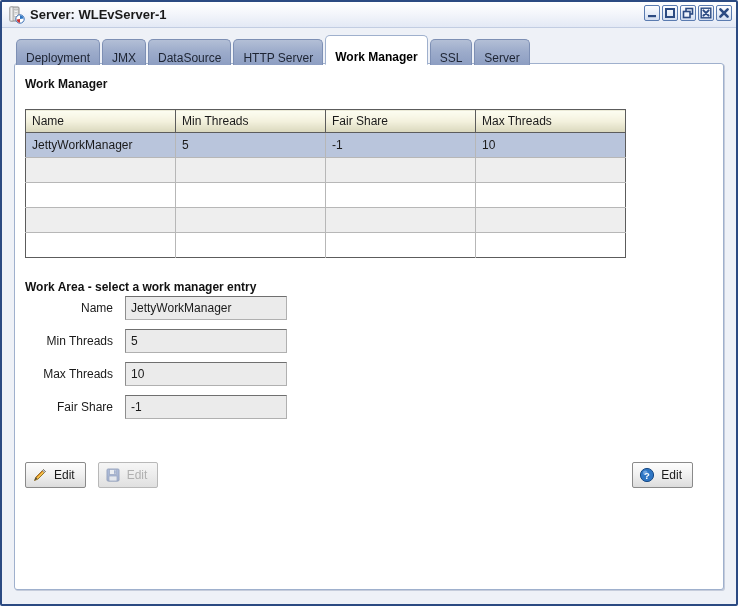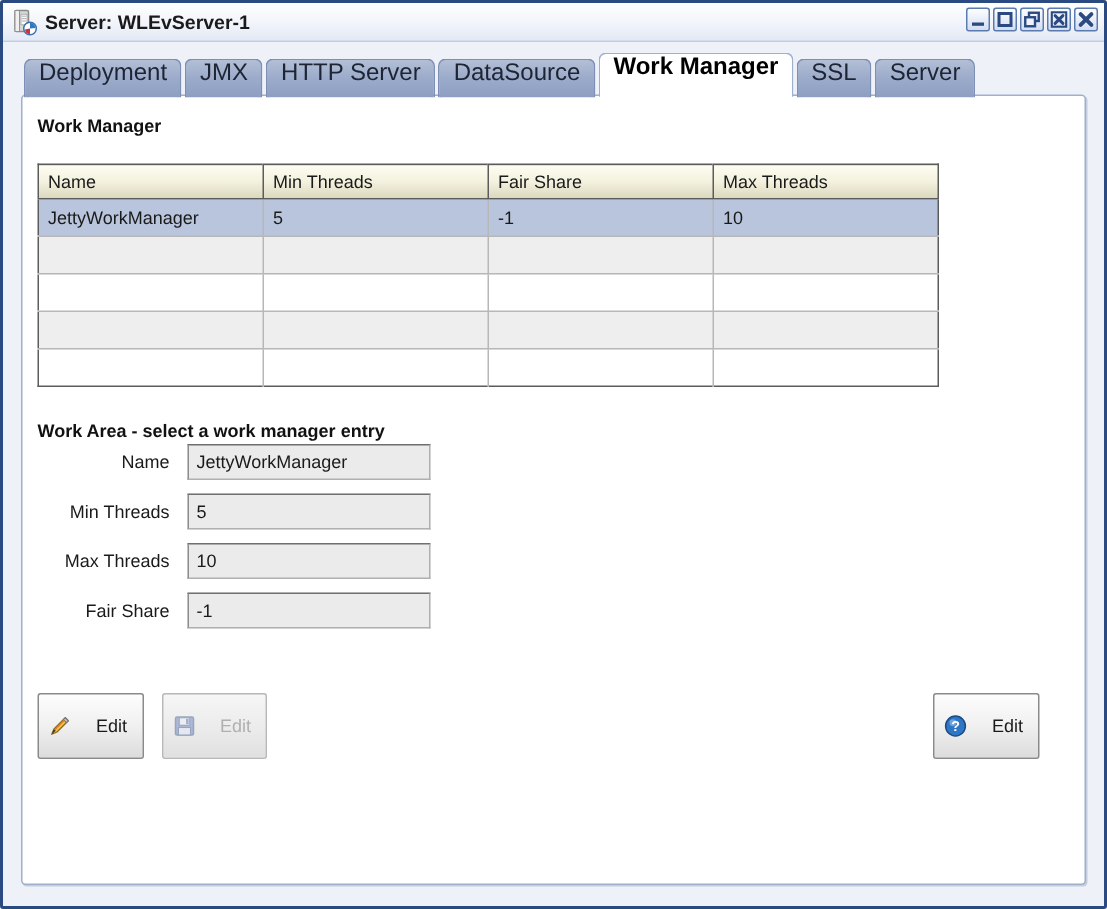--- a/index.html
+++ b/index.html
@@ -67,23 +67,23 @@
     height: 30px;
     display: flex;
     align-items: flex-end;
     z-index: 5;
   }
   .tab {
     height: 26px;
     padding: 0 9px;
     margin-right: 2px;
     display: flex;
-    align-items: flex-start;
+    align-items: flex-end;
     justify-content: center;
-    font-size: 16px;
+    font-size: 12px;
     color: #1d2433;
     background: linear-gradient(to bottom, #b3bfd6 0%, #9daccb 45%, #8d9ec2 100%);
     border: 1px solid #7d8fb4;
     border-bottom: none;
     border-radius: 5px 5px 0 0;
     white-space: nowrap;
     cursor: pointer;
     position: relative;
   }
   .tab.active {
@@ -182,25 +182,25 @@
     background: #ebebeb;
     border: 1px solid #b0b0b0;
     border-top: 1px solid #6f6f6f;
     border-left: 1px solid #8d8d8d;
     padding: 0 5px;
     outline: none;
   }
 
   
   .btn {
-    height: 44px;
+    height: 26px;
     padding: 0 10px 0 6px;
     display: inline-flex;
     align-items: center;
-    gap: 16px;
+    gap: 6px;
     font-size: 12px;
     color: #1a1a1a;
     background: linear-gradient(to bottom, #fdfdfd 0%, #f0f0f0 50%, #dcdcdc 100%);
     border: 1px solid #8a8a8a;
     border-radius: 2px;
     cursor: pointer;
     white-space: nowrap;
     text-align: right;
   }
   .btn.disabled {
@@ -276,24 +276,24 @@
   </div>
 
   <div id="tabstrip">
     <div class="tab">
         <span>Deployment</span>
       </div>
     <div class="tab">
         <span>JMX</span>
       </div>
     <div class="tab">
+        <span>DataSource</span>
+      </div>
+    <div class="tab">
         <span>HTTP Server</span>
-      </div>
-    <div class="tab">
-        <span>DataSource</span>
       </div>
     <div class="tab active">
         <span>Work Manager</span>
       </div>
     <div class="tab">
         <span>SSL</span>
       </div>
     <div class="tab">
         <span>Server</span>
       </div>

